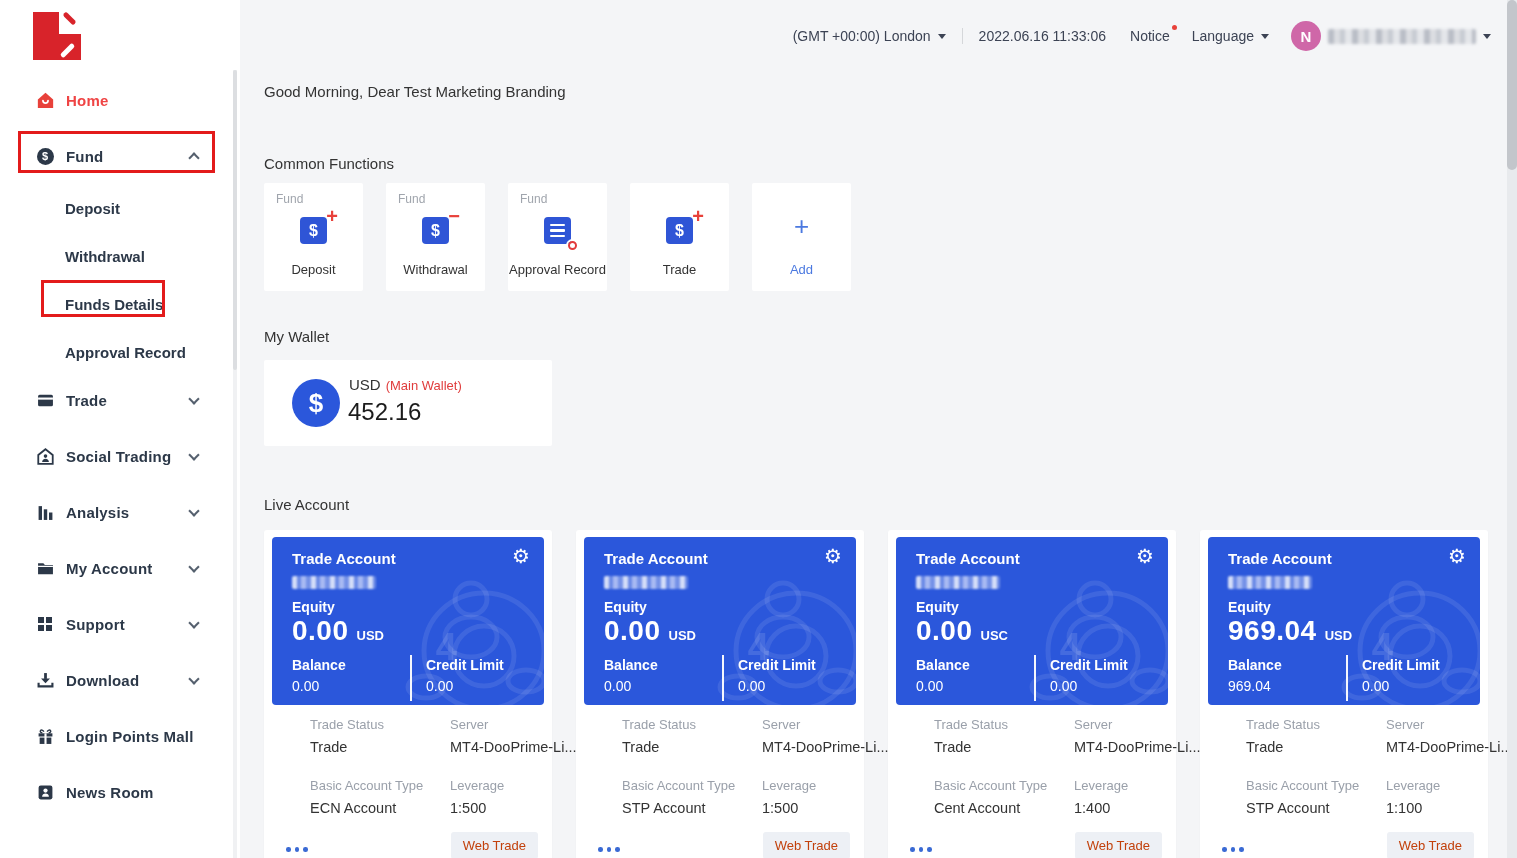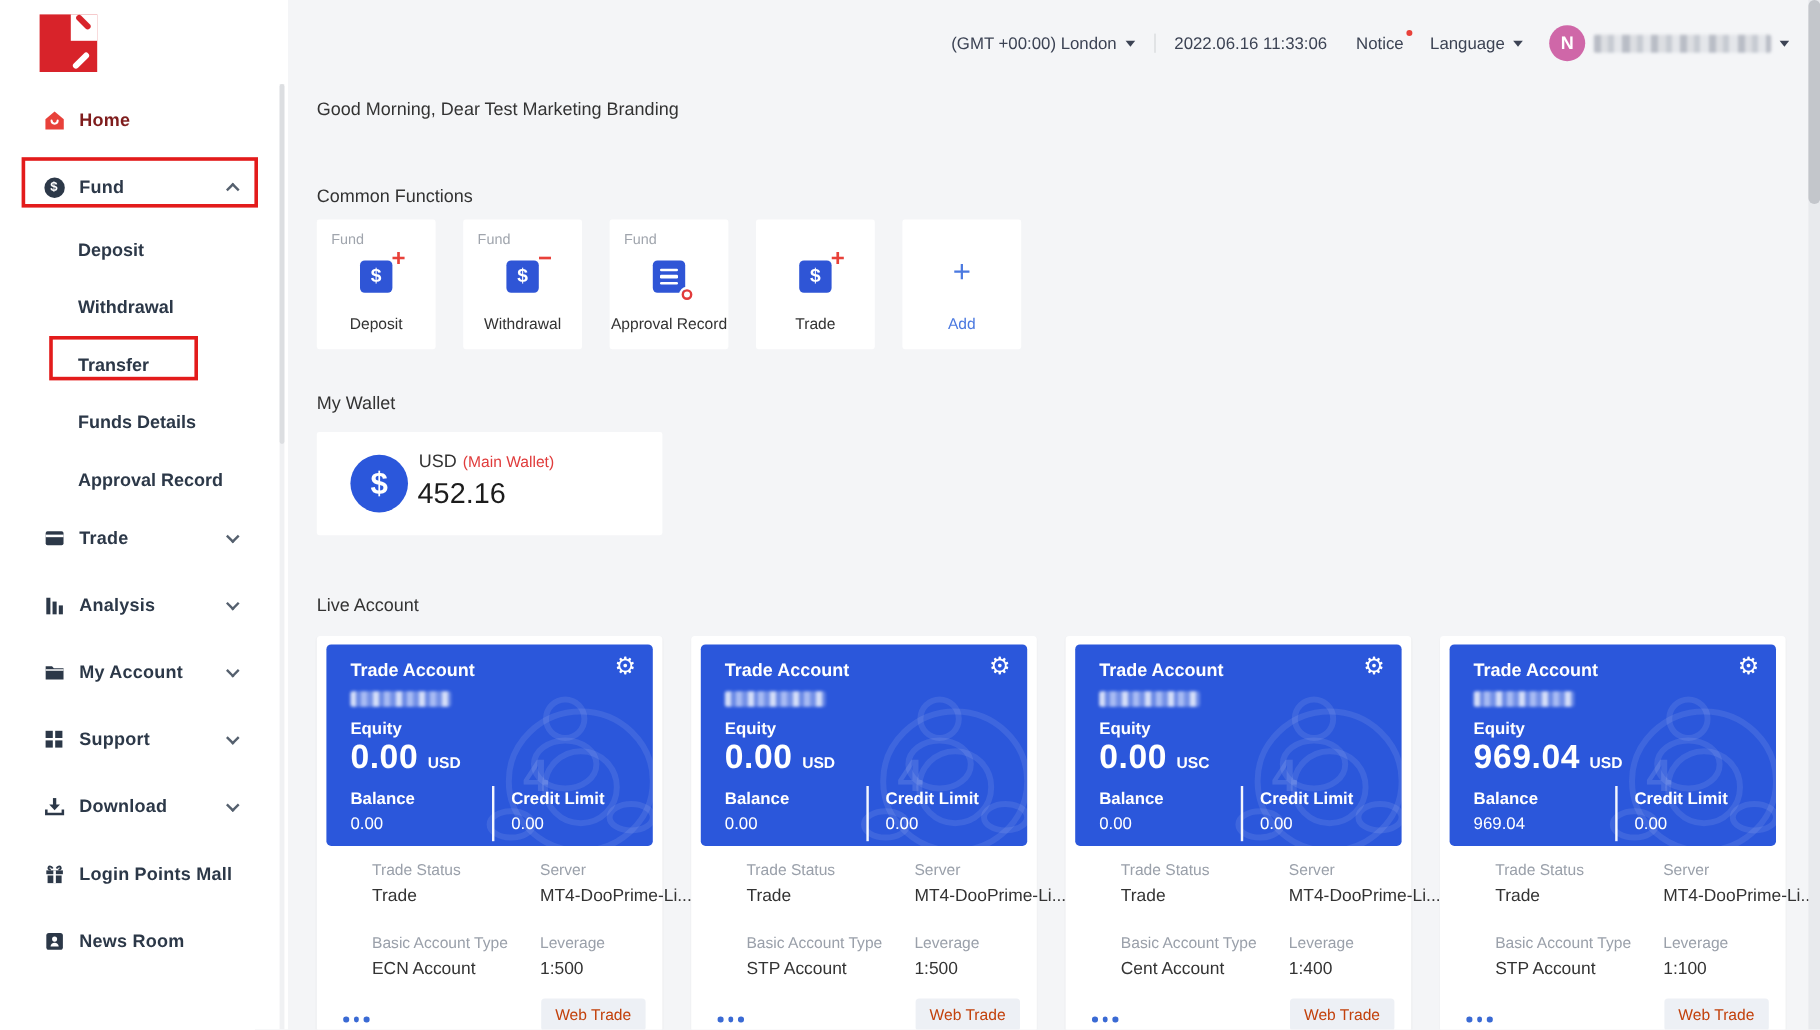--- a/index.html
+++ b/index.html
@@ -12,21 +12,21 @@
   
   .sidebar { position:absolute; left:0; top:0; width:240px; height:858px; background:#fff; z-index:5; }
   .logo { position:absolute; left:33px; top:12px; width:48px; height:48px; background:#d8232a; }
   .logo .notch { position:absolute; right:0; top:0; width:22px; height:22px; background:#fff; }
   .logo .slash-a { position:absolute; right:4px; top:4px; width:15px; height:5px; background:#d8232a; border-radius:3px; transform:rotate(45deg); transform-origin:center; }
   .logo .slash-b { position:absolute; right:5px; bottom:7px; width:17px; height:5px; background:#fff; border-radius:3px; transform:rotate(-45deg); }
   .nav { position:absolute; top:72px; left:0; width:240px; }
   .nav-row { height:56px; display:flex; align-items:center; padding-left:36px; cursor:pointer; position:relative; }
   .nav-row .nav-ic { width:18px; height:18px; margin-right:12px; display:flex; align-items:center; justify-content:center; flex:0 0 18px; }
   .nav-row .lbl { font-size:15px; font-weight:700; color:#2c3848; letter-spacing:.2px; }
-  .nav-row.active .lbl { color:#7f1d1d; }
+  .nav-row.active .lbl { color:#ef4444; }
   .sub-row { height:48px; display:flex; align-items:center; padding-left:65px; cursor:pointer; }
   .sub-row .lbl { font-size:15px; font-weight:700; color:#2c3848; }
   .nav-rows-lower { margin-top:-4px; }
   .chev { position:absolute; right:42px; width:8px; height:8px; border-right:2px solid #55606e; border-bottom:2px solid #55606e; }
   .chev.down { transform:rotate(45deg); margin-top:-3px; }
   .chev.up { transform:rotate(-135deg); margin-top:4px; }
   .fund-circle { width:17px; height:17px; border-radius:50%; background:#2c3848; color:#fff; font-size:11px; font-weight:700; display:flex; align-items:center; justify-content:center; }
   .anno { position:absolute; border:3px solid #e31b1b; z-index:9; pointer-events:none; }
   .anno-fund { left:18px; top:131px; width:197px; height:42px; }
   .anno-transfer { left:41px; top:280px; width:124px; height:37px; }
@@ -137,38 +137,46 @@
       <span class="chev up"></span>
     </div>
 
     <div class="sub-row">
       <span class="lbl">Deposit</span>
     </div>
     <div class="sub-row">
       <span class="lbl">Withdrawal</span>
     </div>
     <div class="sub-row">
-      <span class="lbl">Transfer</span>
-    </div>
-    <div class="sub-row">
       <span class="lbl">Funds Details</span>
     </div>
     <div class="sub-row">
       <span class="lbl">Approval Record</span>
     </div>
 
     <div class="nav-rows-lower">
       <div class="nav-row">
         <span class="nav-ic">
           <svg class="icon" width="17" height="17" viewBox="0 0 16 16">
               <rect x="1" y="2.5" width="14" height="11" rx="1.5" fill="#2c3848"></rect>
               <rect x="1" y="5.2" width="14" height="2" fill="#fff"></rect>
             </svg>
         </span>
         <span class="lbl">Trade</span>
+        <span class="chev down"></span>
+      </div>
+      <div class="nav-row">
+        <span class="nav-ic">
+          <svg class="icon" width="17" height="17" viewBox="0 0 16 16">
+              <path d="M8 1.2 14.8 6.6V15H1.2V6.6z" fill="none" stroke="#2c3848" stroke-width="1.7"></path>
+              <circle cx="8" cy="7.6" r="1.7" fill="#2c3848"></circle>
+              <path d="M4.8 13.2c0-1.8 1.4-3 3.2-3s3.2 1.2 3.2 3z" fill="#2c3848"></path>
+            </svg>
+        </span>
+        <span class="lbl">Social Trading</span>
         <span class="chev down"></span>
       </div>
       <div class="nav-row">
         <span class="nav-ic">
           <svg class="icon" width="17" height="17" viewBox="0 0 16 16">
               <rect x="1.5" y="2" width="3.2" height="13" fill="#2c3848"></rect>
               <rect x="6.4" y="5" width="3.2" height="10" fill="#2c3848"></rect>
               <rect x="11.3" y="8" width="3.2" height="7" fill="#2c3848"></rect>
             </svg>
         </span>

